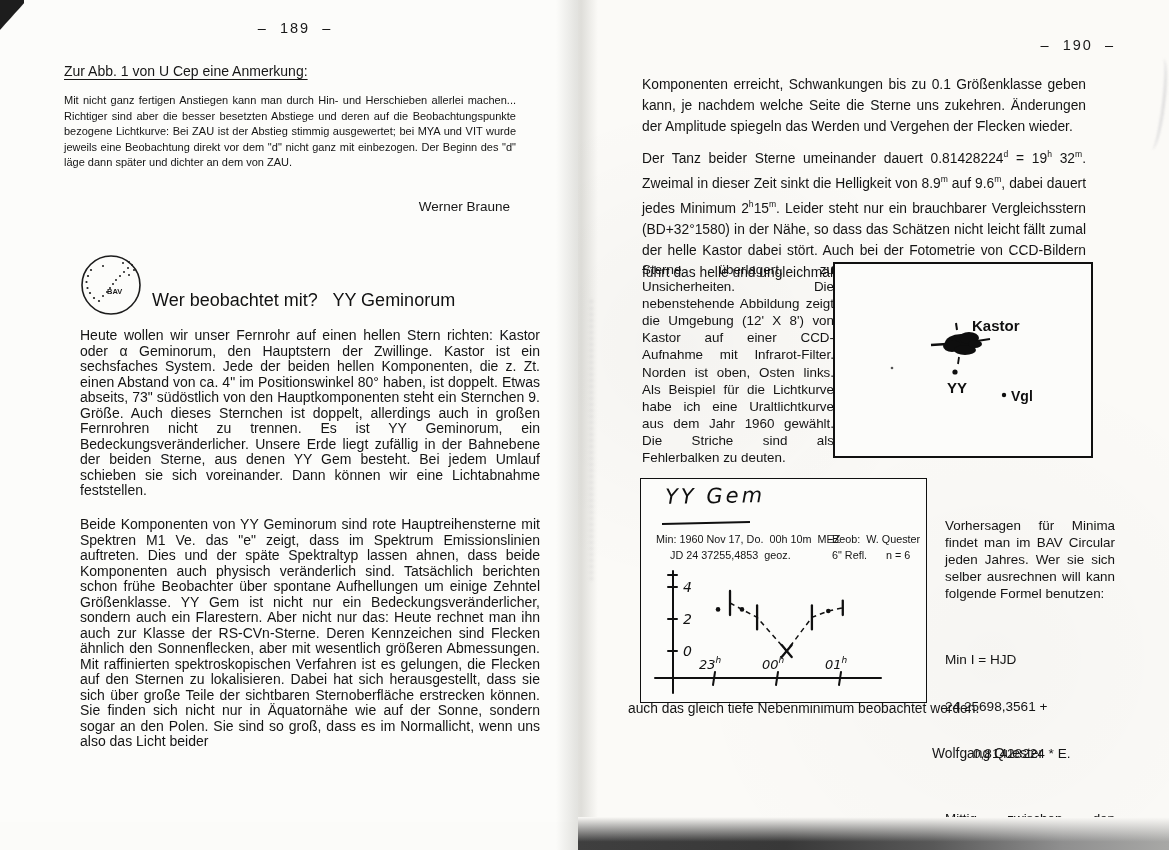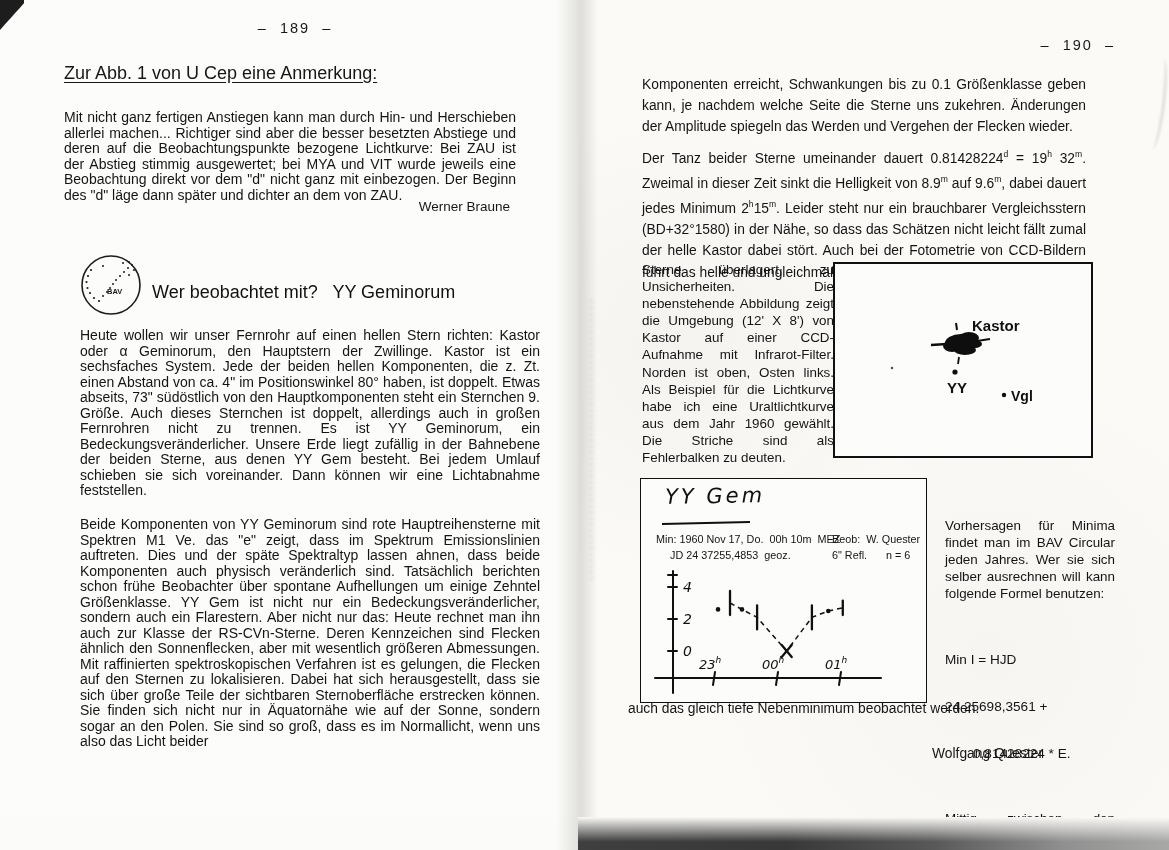--- a/index.html
+++ b/index.html
@@ -9,27 +9,27 @@
   .page-left{left:0;width:578px;background:#fcfcfa;}
   .page-right{left:578px;width:591px;background:#fbfaf7;
     background-image:radial-gradient(circle at 18% 42%,rgba(0,0,0,0.028),transparent 36%),
                      radial-gradient(circle at 70% 80%,rgba(0,0,0,0.02),transparent 40%);}
   .just{text-align:justify;text-justify:inter-word;margin:0;}
   p{margin:0;}
   
   .pnum{position:absolute;font-size:14.5px;letter-spacing:2px;white-space:pre;color:#191919;text-align:center;}
   .pnum-l{top:20px;left:35px;width:520px;}
   .pnum-r{top:37px;left:57px;width:480px;text-align:right;}
-  .note-heading{position:absolute;top:63px;left:64px;font-size:18px;color:#161616;
+  .note-heading{position:absolute;top:63px;left:64px;font-size:14px;color:#161616;
     text-decoration:underline;text-underline-offset:3px;text-align:right;}
-  .note-body{position:absolute;top:93px;left:64px;width:452px;font-size:14px;line-height:15.5px;margin-top:17px;}
+  .note-body{position:absolute;top:93px;left:64px;width:452px;font-size:11px;line-height:15.5px;}
   .sig{font-size:13.5px;color:#161616;}
   .sig-left{position:absolute;top:199px;left:64px;width:446px;text-align:right;}
   .bav-logo{position:absolute;top:252px;left:78px;}
-  .article-title{position:absolute;top:282px;left:152px;font-size:18px;white-space:pre;color:#111;}
+  .article-title{position:absolute;top:290px;left:152px;font-size:18px;white-space:pre;color:#111;}
   .para{position:absolute;left:80px;width:460px;font-size:14px;line-height:15.5px;}
   .para-a{top:328px;}
   .para-b{top:517px;}
   
   .rp1{position:absolute;top:75px;left:64px;width:444px;font-size:13.8px;line-height:20.8px;}
   .rp2{position:absolute;top:144px;left:64px;width:444px;font-size:13.8px;line-height:21.4px;}
   .rp2 sup{font-size:0.62em;}
   .wrapcol{position:absolute;top:261px;left:64px;width:192px;font-size:13.4px;line-height:17.1px;}
   .ccd-box{position:absolute;top:262px;left:255px;width:256px;height:192px;
     border:2px solid #101010;background:#fcfcfa;}

